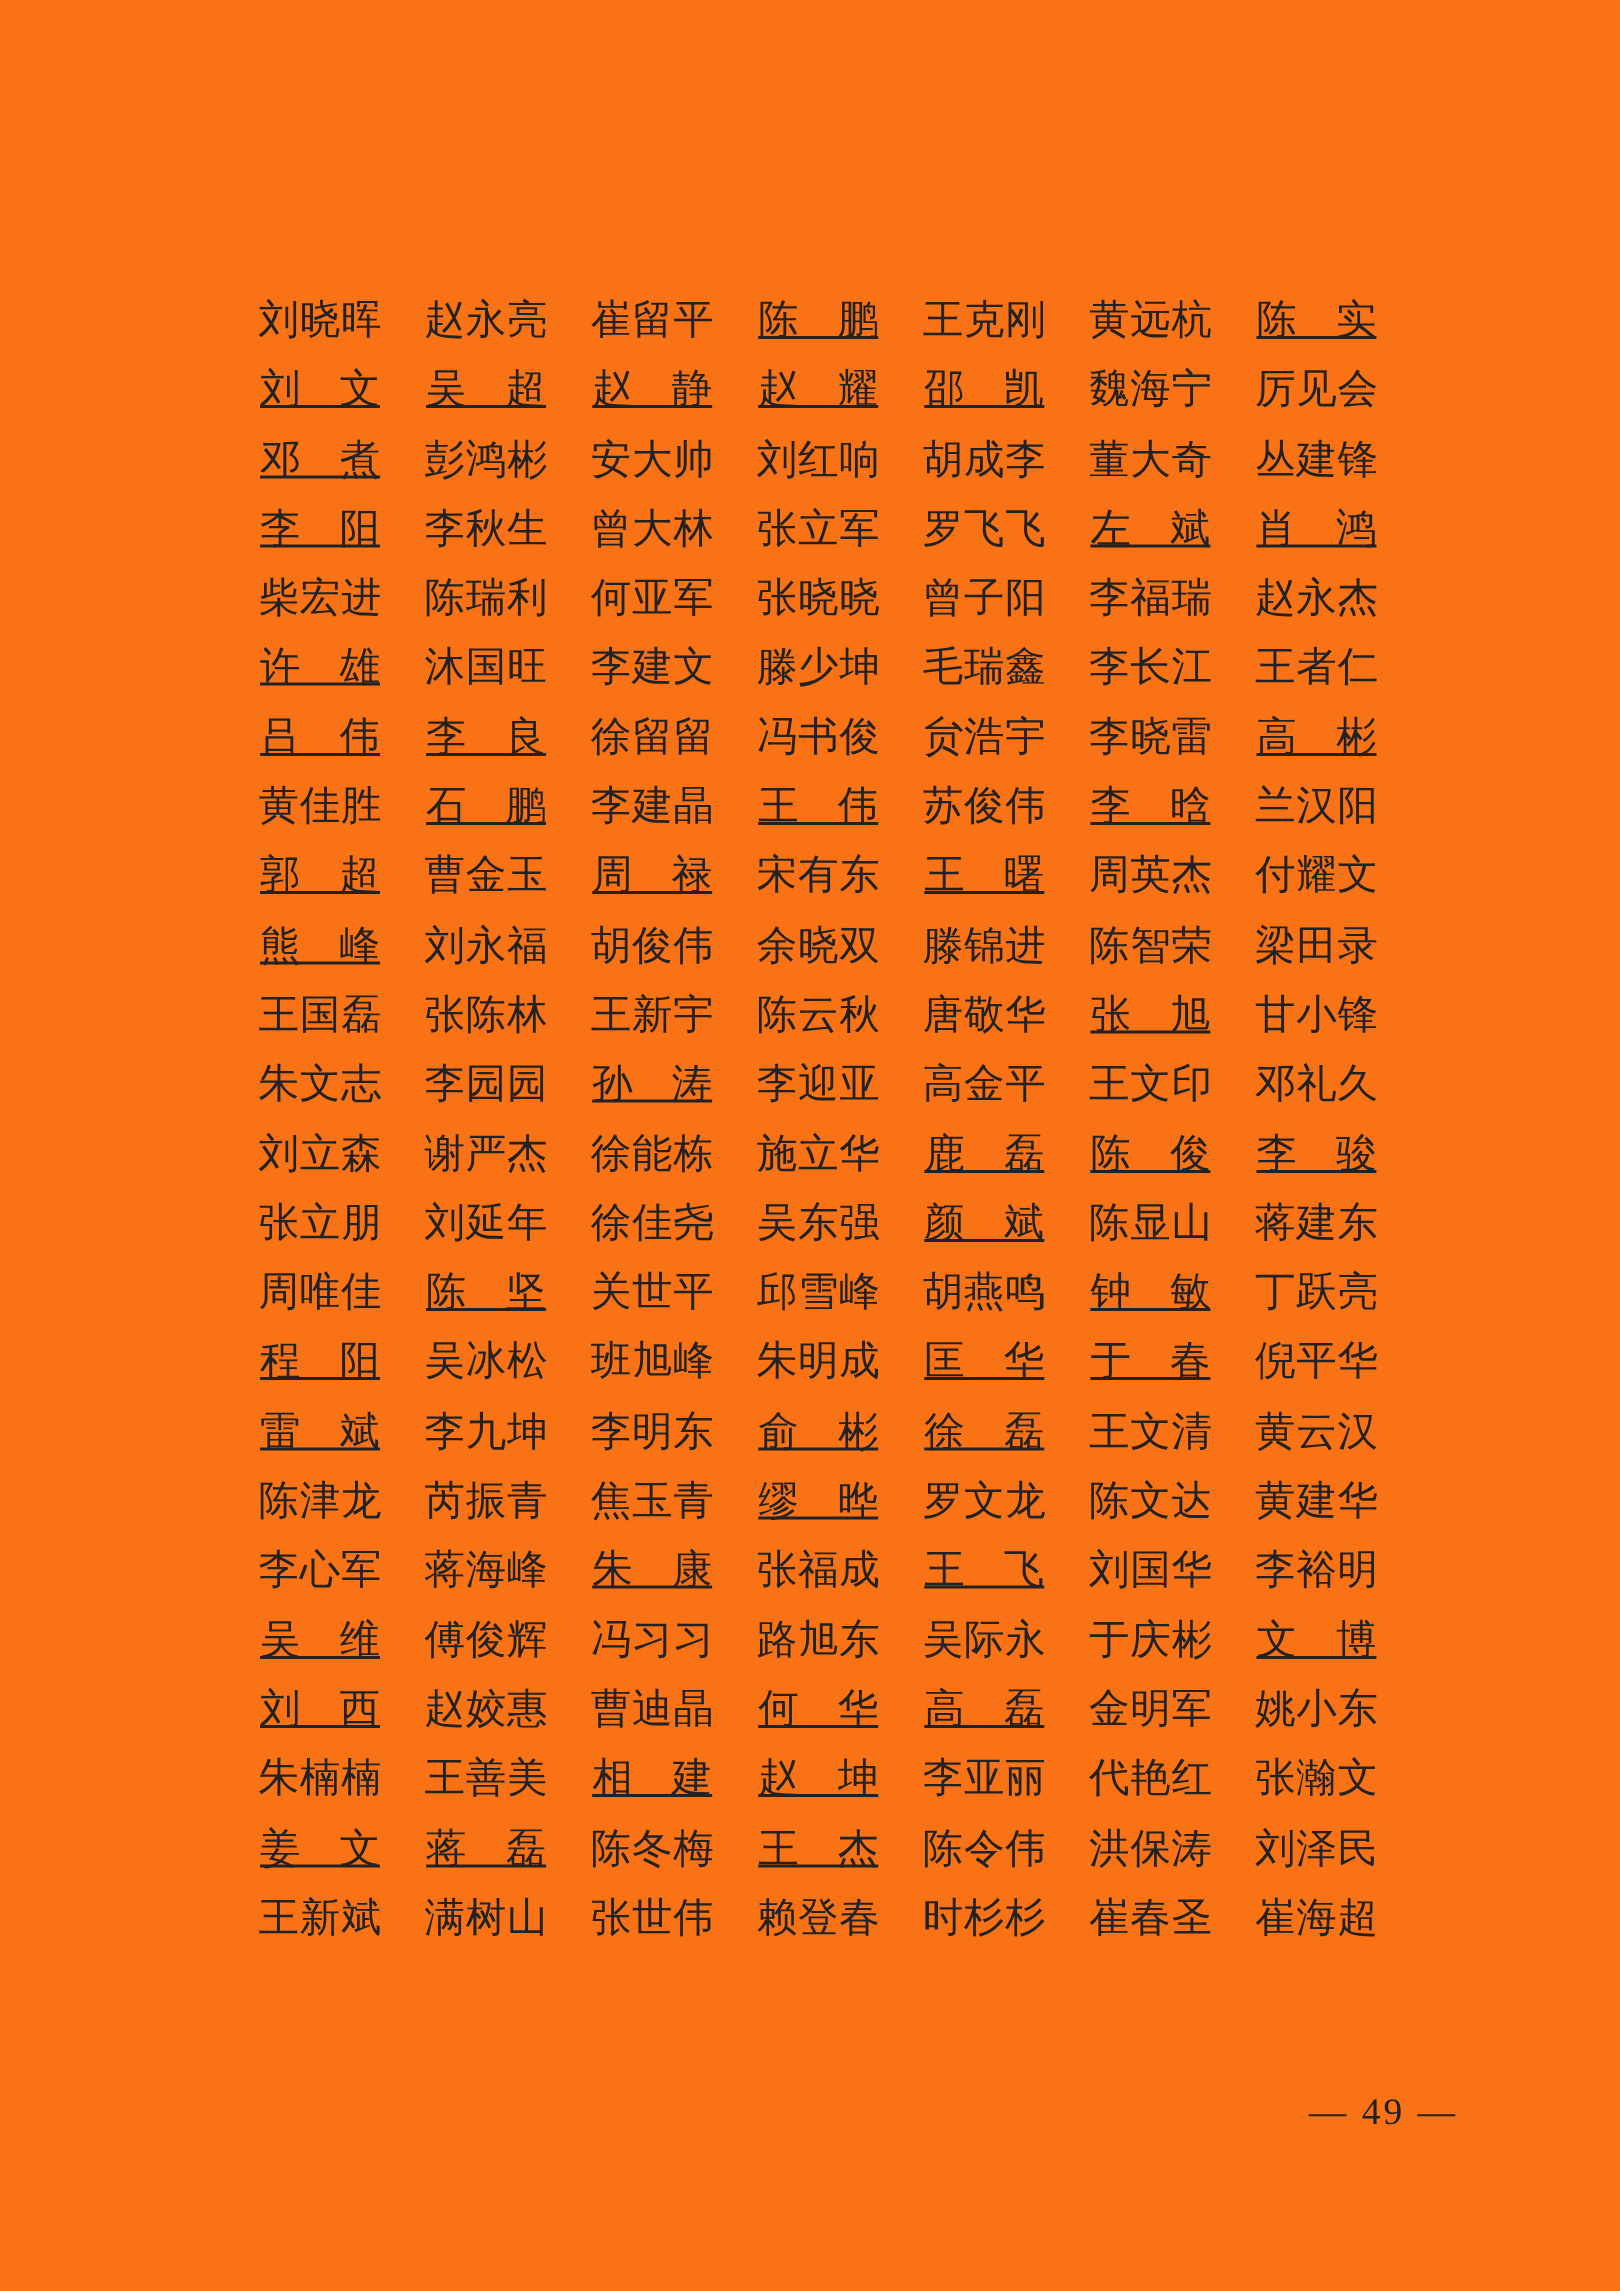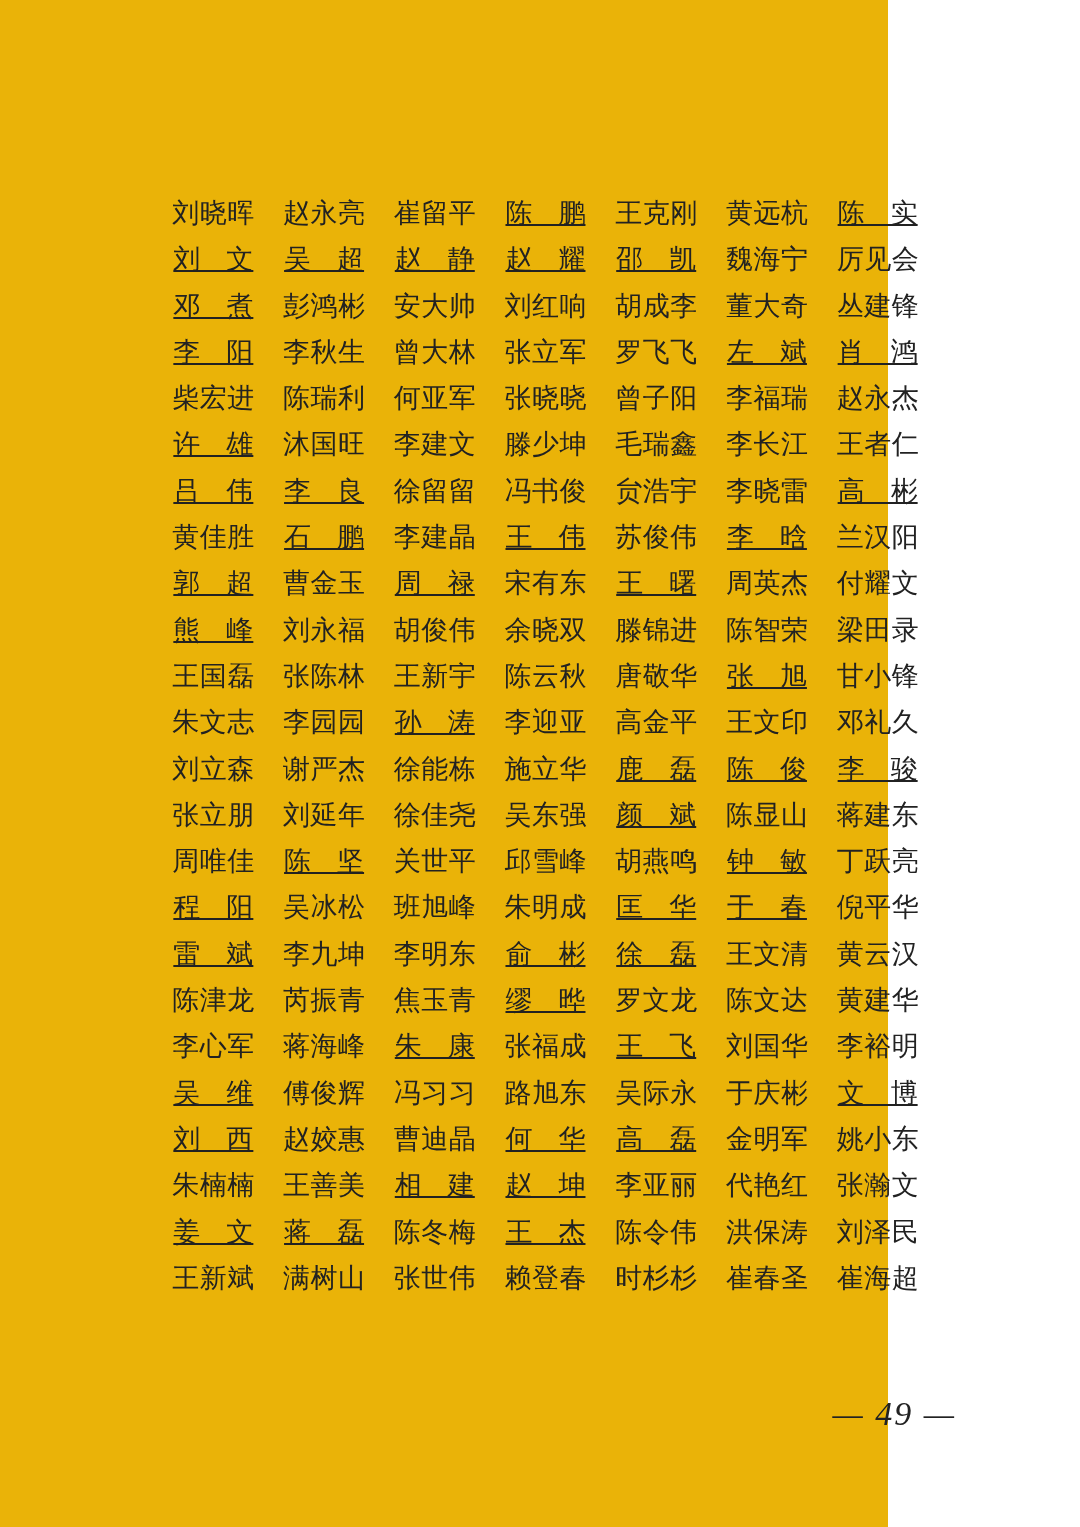--- a/index.html
+++ b/index.html
@@ -14,23 +14,23 @@
     font-family: "Liberation Serif", "DejaVu Serif", serif;
     color: #1a1a1a;
     position: relative;
     overflow: hidden;
   }
 
   .page {
     position: absolute;
     top: 0;
     left: 0;
-    width: 888px;
+    width: 1080px;
     height: 1527px;
-    background: #eab308;
+    background: #f97316;
   }
 
   
   .roster {
     position: absolute;
     left: 158px;
     top: 190px;
     width: 775px;
     display: grid;
     grid-template-columns: repeat(7, 1fr);
@@ -71,29 +71,28 @@
     position: absolute;
     left: 0;
     top: 1395px;
     width: 1080px;
     text-align: center;
     pointer-events: none;
   }
 
   .page-number {
     display: inline-block;
-    margin-right: 16px;
-    font-size: 34px;
+    margin-right: 0;
+    font-size: 25px;
     color: #222222;
     letter-spacing: 2px;
     position: absolute;
     right: 108px;
     top: 0;
     white-space: nowrap;
-    font-style: italic;
   }
 </style>
 </head>
 <body>
 
 <div class="page">
 
   <div class="roster" id="roster">
       <div class="name-cell"><span class="name-inner len3">刘晓晖</span></div>
       <div class="name-cell"><span class="name-inner len3">赵永亮</span></div>

